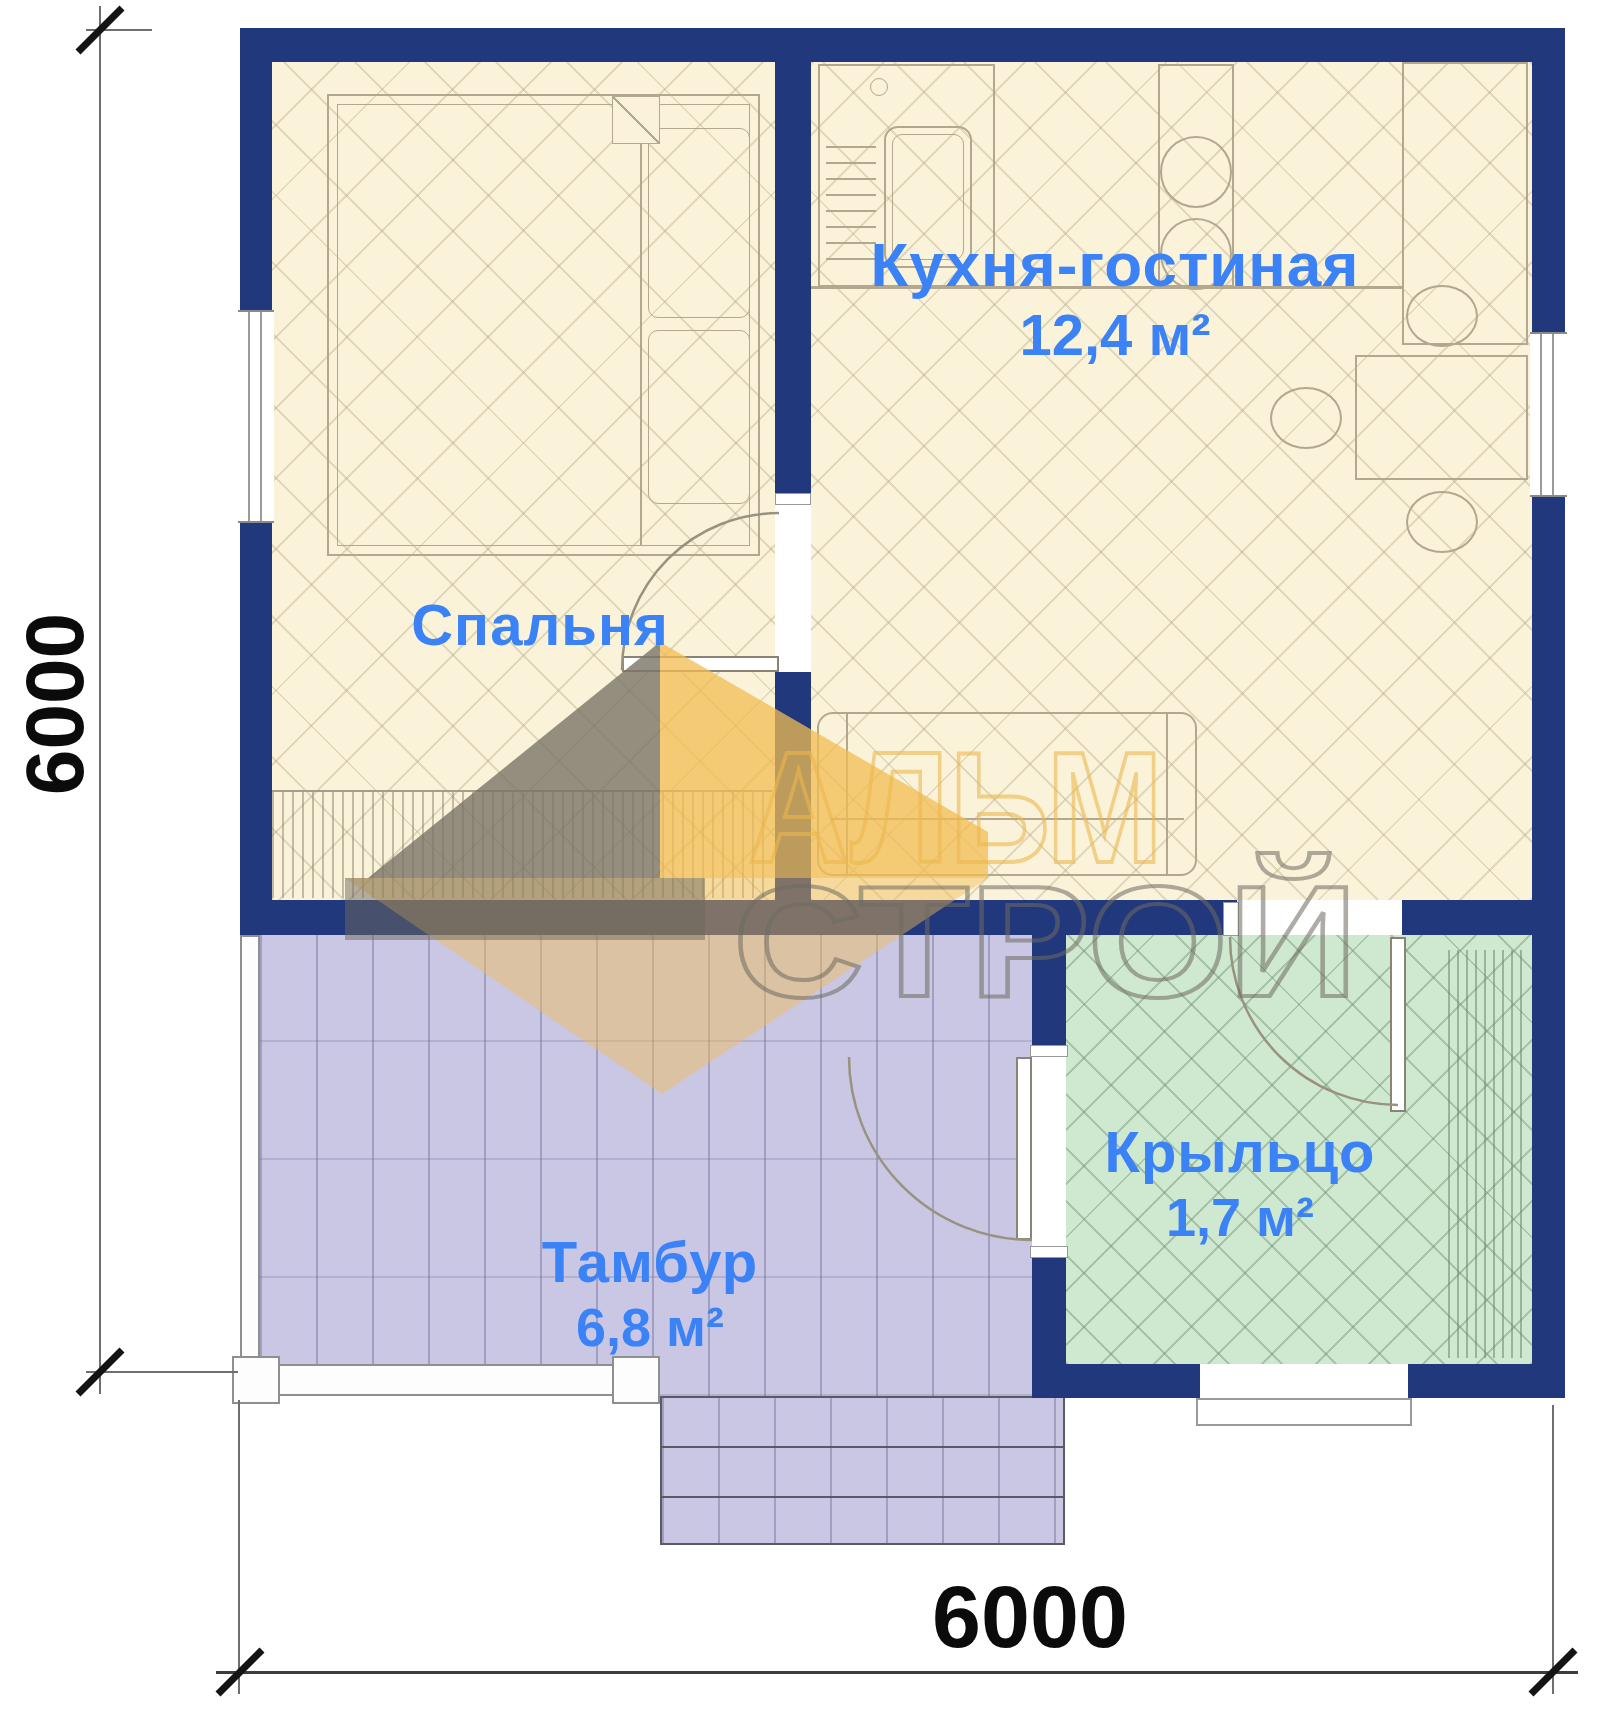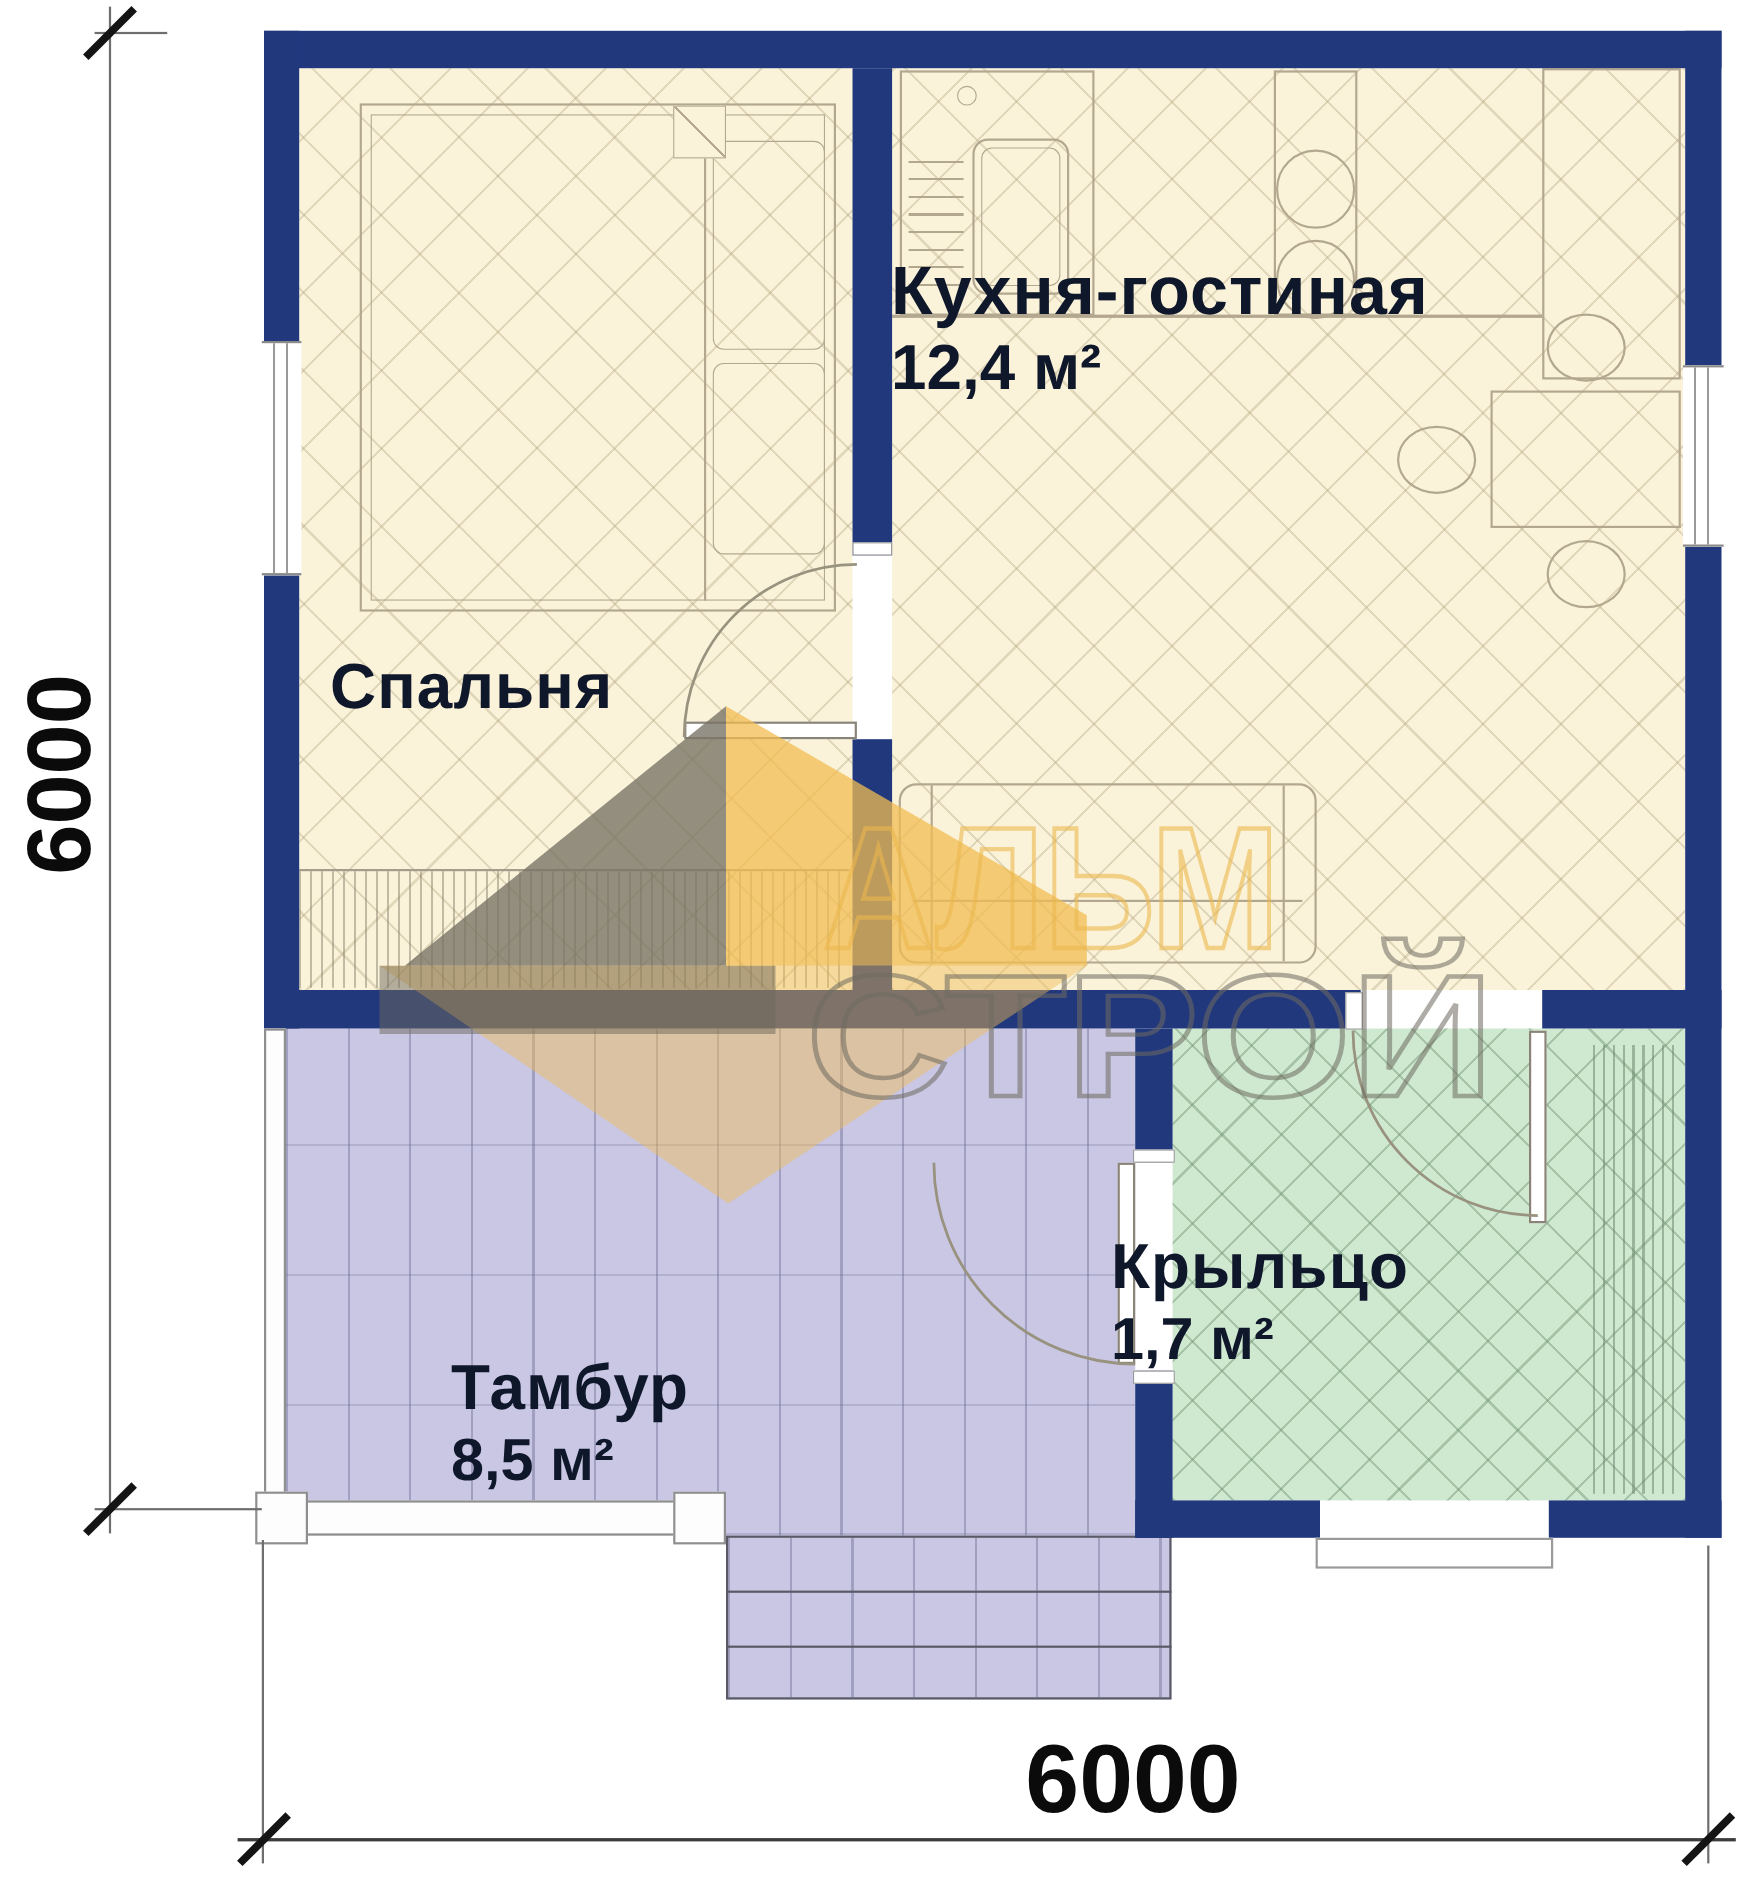--- a/index.html
+++ b/index.html
@@ -31,21 +31,21 @@
   .cap{background:#fff;border:1px solid #999;box-sizing:border-box;z-index:4;}
   .steps{border:2px solid #5a5a66;box-sizing:border-box;z-index:2;
      background:repeating-linear-gradient(90deg, rgba(95,95,135,.38) 0 2px, transparent 2px 56px),#c9c7e4;}
   .stepline{background:#5a5a66;z-index:2;}
   .radiator{border-top:2px solid #a59d8c;box-sizing:border-box;z-index:2;
      background:repeating-linear-gradient(90deg, rgba(138,130,110,.5) 0 2px, transparent 2px 10px);}
   .brushmat{z-index:2;background:repeating-linear-gradient(90deg, rgba(108,134,112,.55) 0 2px, transparent 2px 9px);}
   .dimline{background:#6e6e6e;z-index:5;}
   .dimline-strong{background:#3c3c3c;z-index:5;}
   .dim-text{color:#0b0b0b;font-weight:bold;z-index:7;text-align:center;}
-  .room-label{z-index:7;color:#0f172a;font-weight:bold;line-height:1.18;}
+  .room-label{z-index:7;text-align:center;color:#3b82f6;font-weight:bold;line-height:1.18;}
   .rname{font-size:58px;letter-spacing:1px;}
   .rarea{font-size:54px;}
   .chair{border:2px solid #b3a88f;border-radius:50%;box-sizing:border-box;z-index:2;}
   svg.overlay{position:absolute;left:0;top:0;z-index:6;pointer-events:none;}
   .threshold{background:#fff;border:2px solid #9a9a9a;box-sizing:border-box;z-index:4;}
 </style>
 </head>
 <body>
 
 <div id="stage">
@@ -161,20 +161,20 @@
 
   <div class="abs room-label" style="left:810px;top:228px;width:610px;">
     <div class="rname" style="font-size:62px;">Кухня-гостиная</div>
     <div class="rarea" style="font-size:58px;">12,4 м²</div>
   </div>
   <div class="abs room-label" style="left:300px;top:570px;width:480px;margin-top:21px;">
     <div class="rname">Спальня</div>
   </div>
   <div class="abs room-label" style="left:410px;top:1228px;width:480px;">
     <div class="rname">Тамбур</div>
-    <div class="rarea">8,5 м²</div>
+    <div class="rarea">6,8 м²</div>
   </div>
   <div class="abs room-label" style="left:1010px;top:1118px;width:460px;">
     <div class="rname">Крыльцо</div>
     <div class="rarea">1,7 м²</div>
   </div>
 
 </div>
 
 </body></html>

